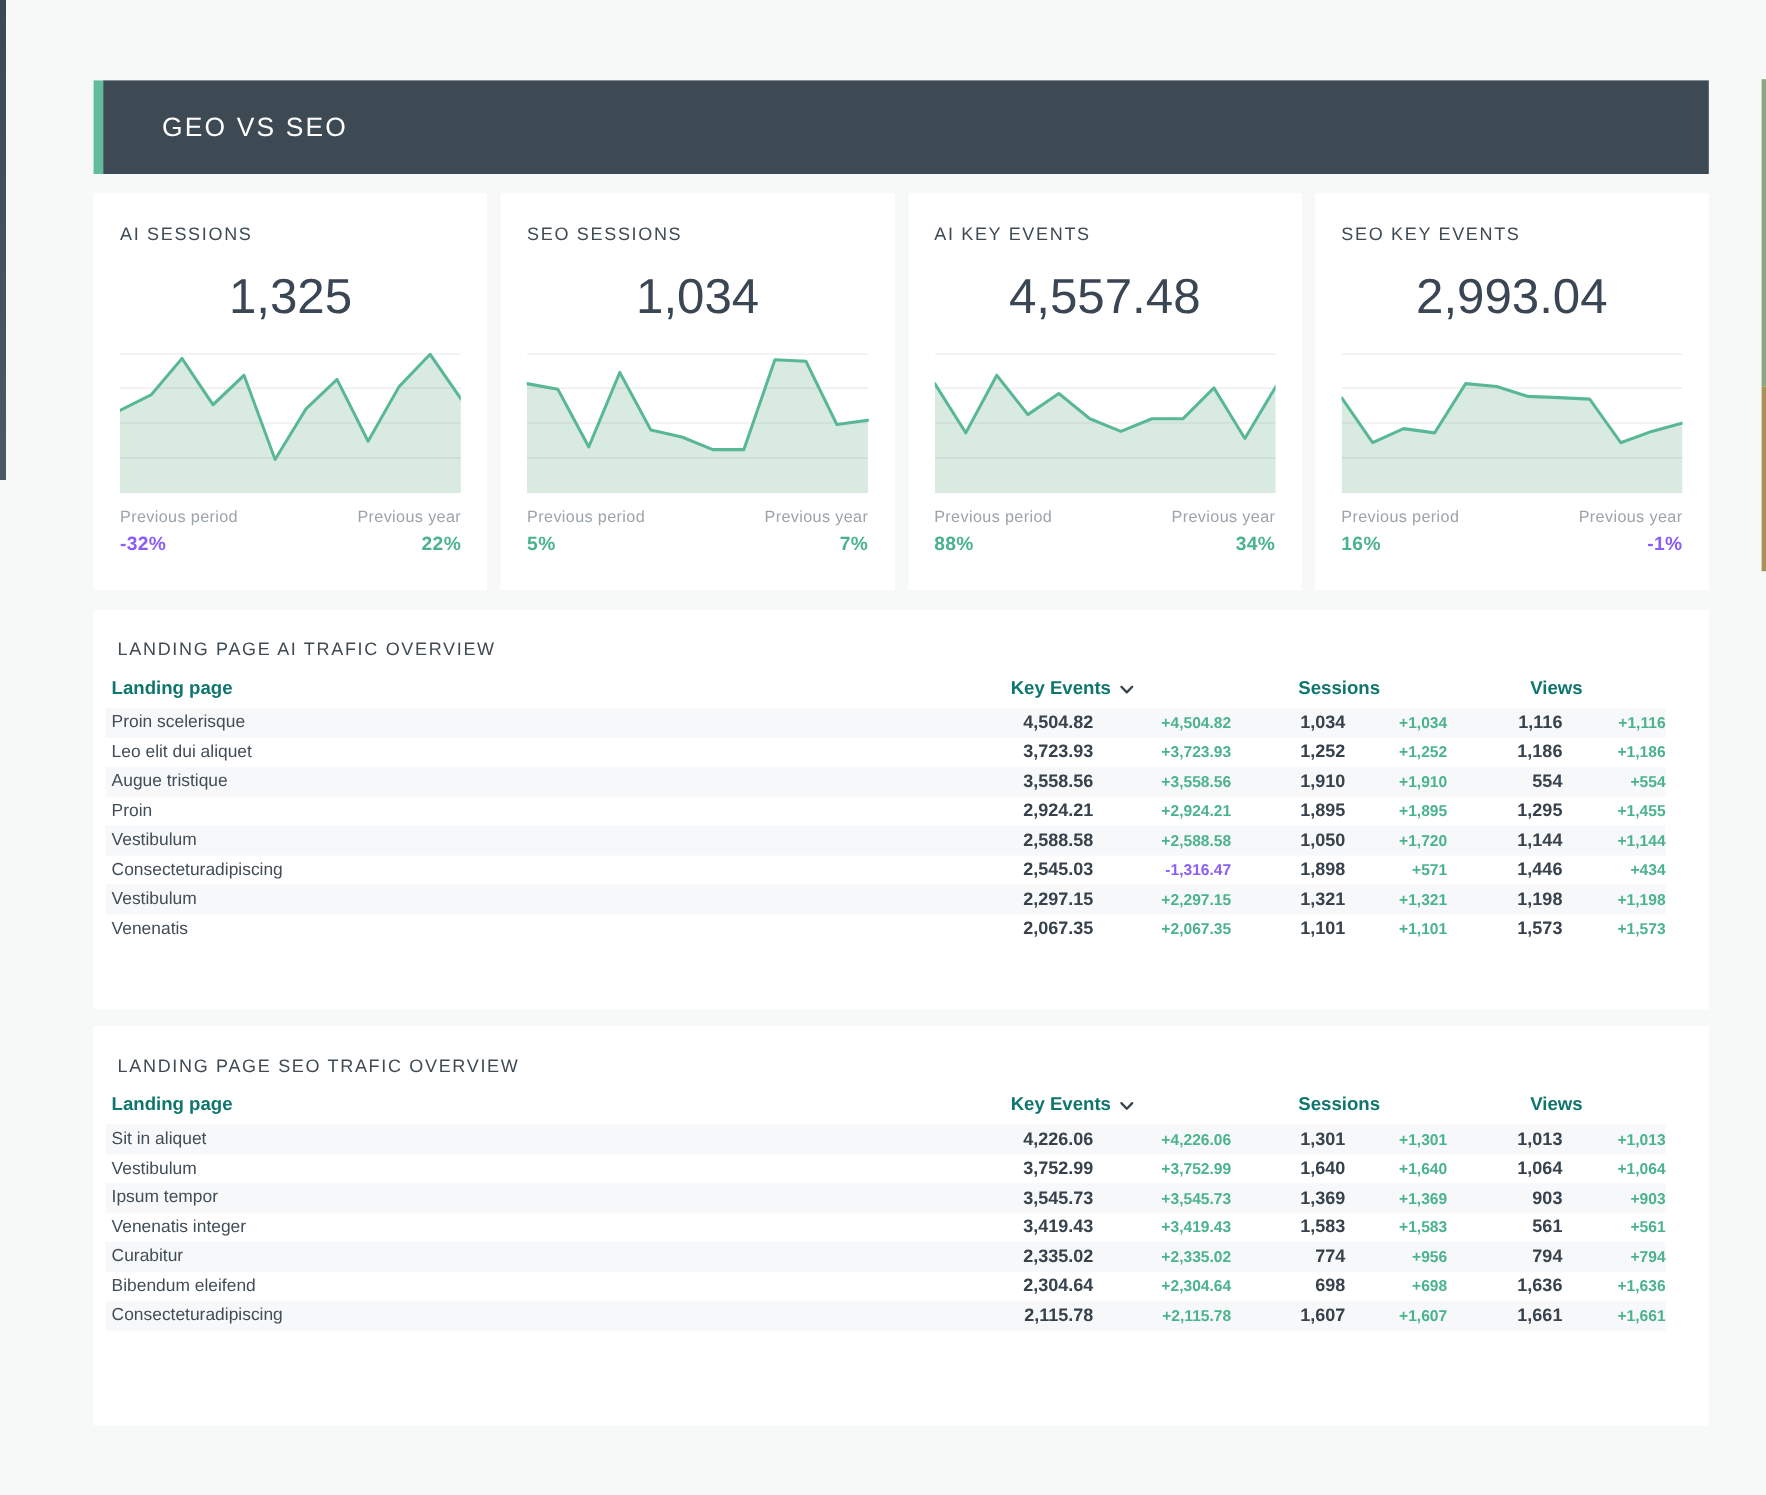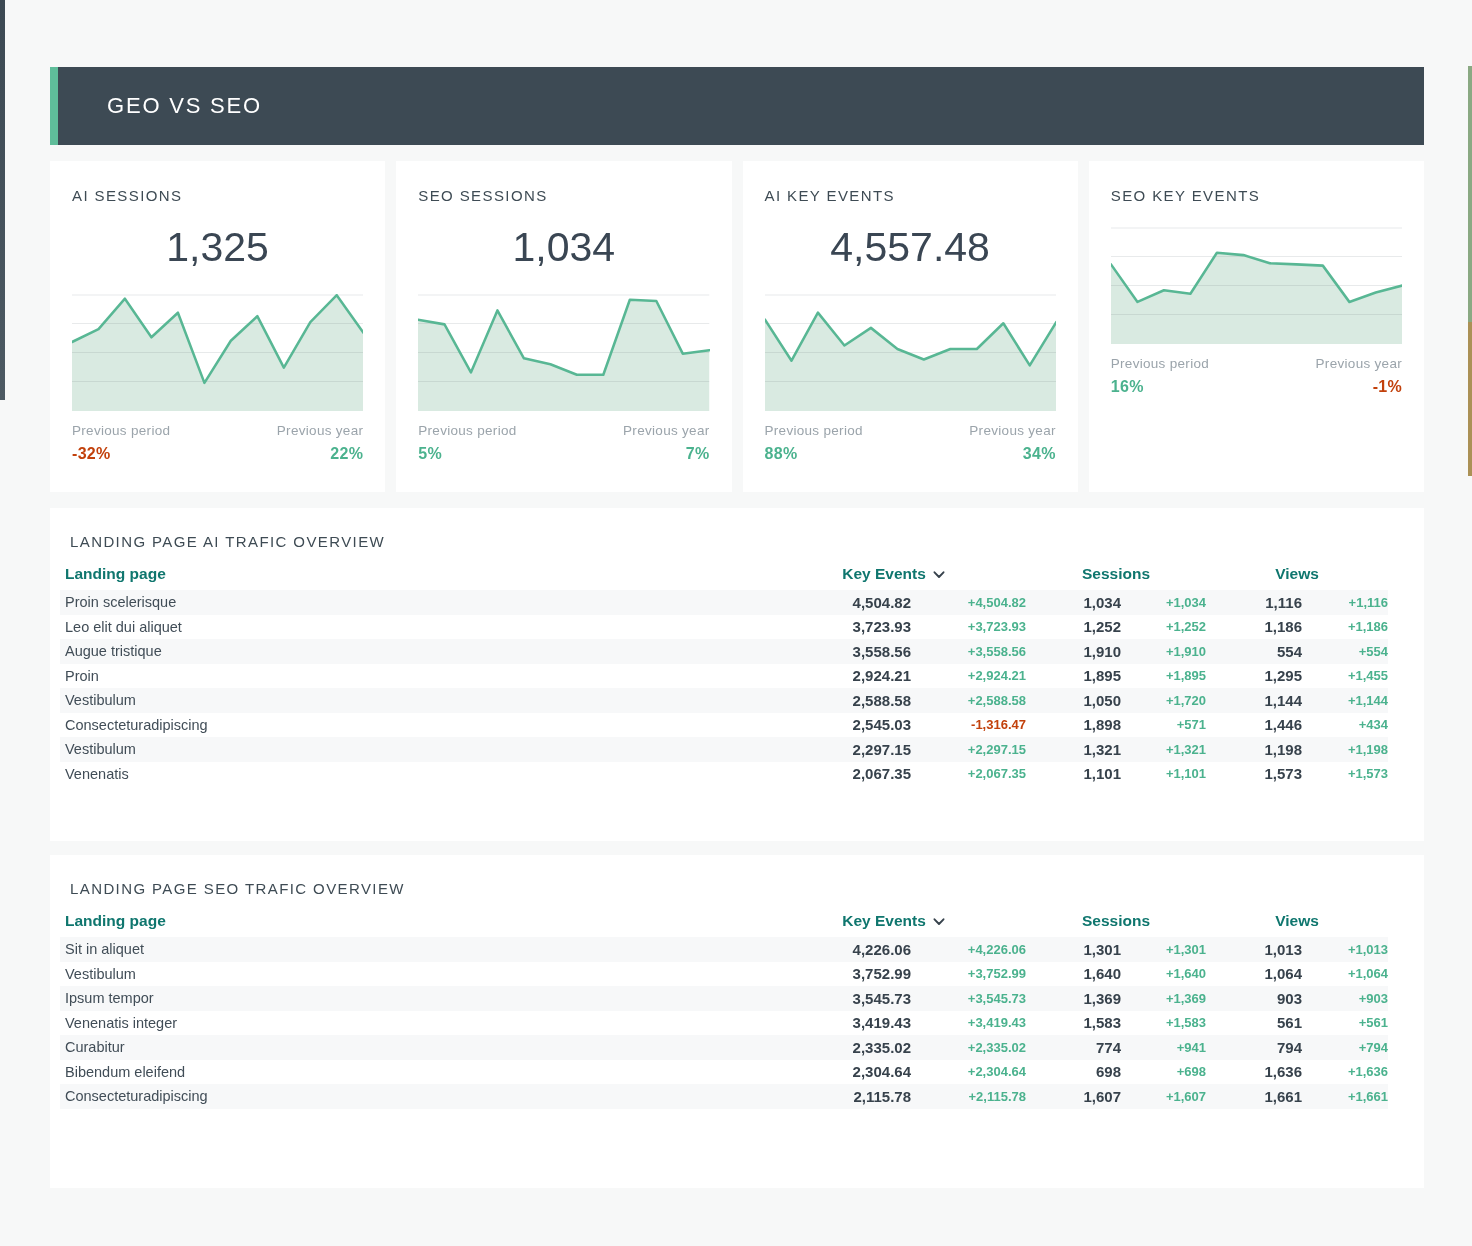--- a/index.html
+++ b/index.html
@@ -9,41 +9,41 @@
     font-family:"Liberation Sans","DejaVu Sans",sans-serif;
     -webkit-font-smoothing:antialiased;
   }
   
   .left-strip{position:absolute;top:0;left:0;width:5px;height:400px;
     background:linear-gradient(180deg,#3c4953,#4d5a63);}
   .edge{position:absolute;right:0;width:4px;}
   .edge.g{top:66px;height:256px;background:#8aa983;}
   .edge.o{top:322px;height:154px;background:#ab9156;}
 
-  .page{box-sizing:border-box;padding:67px 48px 0 50px;}
+  .page{box-sizing:border-box;padding:67px 48px 0 78px;}
 
   
   .report-header{display:flex;height:78px;}
   .accent{width:8px;background:#5fbd9a;flex:none;}
   .hbody{flex:1;background:#3d4a54;display:flex;align-items:center;padding-left:49px;}
   .hbody h1{margin:0;color:#ffffff;font-size:22px;font-weight:400;letter-spacing:1.8px;}
 
   
   .cards{margin-top:16px;display:grid;grid-template-columns:repeat(4,1fr);gap:11px;}
   .card{background:#fff;height:331px;box-sizing:border-box;padding:26px 22px 0;}
   .card-title{font-size:15px;letter-spacing:1.4px;color:#3e4b54;}
   .card-value{text-align:center;font-size:41px;color:#3a4653;margin-top:20px;}
   .spark{display:block;width:100%;height:117px;margin-top:23px;}
   .card-foot{display:flex;justify-content:space-between;align-items:flex-end;margin-top:12px;}
   .foot-col{display:flex;flex-direction:column;gap:7px;}
   .foot-col.right{text-align:right;}
   .foot-label{font-size:13.5px;color:#9ba4ab;letter-spacing:.3px;}
   .foot-value{font-size:16px;font-weight:bold;letter-spacing:.3px;}
   .positive{color:#4bb28e;}
-  .negative{color:#c2410c;}
+  .negative{color:#8b5cf6;}
 
   
   .table-card{background:#fff;margin-top:16px;box-sizing:border-box;height:333px;
     padding:25px 36px 0 10px;}
   .table-card.second{margin-top:14px;}
   .table-title{font-size:15px;letter-spacing:1.4px;color:#3e4b54;padding-left:10px;margin-bottom:13px;}
   .trow{display:grid;grid-template-columns:1fr 150px 115px 95px 85px 96px 86px;align-items:center;}
   .thead{padding:2px 0 7px;font-weight:bold;color:#0f766e;font-size:15.5px;}
   .th-name{padding-left:5px;cursor:pointer;}
   .th-ke{grid-column:2/4;display:flex;align-items:center;justify-content:center;gap:7px;cursor:pointer;}
@@ -137,20 +137,21 @@
       </div>
       <div class="foot-col right">
         <span class="foot-label fl-py">Previous year</span>
         <span class="foot-value fv-py positive">34%</span>
       </div>
     </div>
   </div>
 
   <div class="card">
     <div class="card-title">SEO KEY EVENTS</div>
+    <div class="card-value">2,993.04</div>
     <svg class="spark" viewBox="0 0 300 117" preserveAspectRatio="none" xmlns="http://www.w3.org/2000/svg">
           <polygon points="0.0,37.4 27.3,74.9 54.5,63.2 81.8,66.7 109.1,25.7 136.4,28.1 163.6,36.3 190.9,37.4 218.2,38.6 245.5,74.9 272.7,65.5 300.0,58.5 300,117 0,117" fill="#d9eae1"></polygon>
           <line x1="0" x2="300" y1="1" y2="1" stroke="rgba(110,120,126,0.16)" stroke-width="1"></line>
           <line x1="0" x2="300" y1="29.5" y2="29.5" stroke="rgba(110,120,126,0.16)" stroke-width="1"></line>
           <line x1="0" x2="300" y1="58.5" y2="58.5" stroke="rgba(110,120,126,0.16)" stroke-width="1"></line>
           <line x1="0" x2="300" y1="87.5" y2="87.5" stroke="rgba(110,120,126,0.16)" stroke-width="1"></line>
           <polyline points="0.0,37.4 27.3,74.9 54.5,63.2 81.8,66.7 109.1,25.7 136.4,28.1 163.6,36.3 190.9,37.4 218.2,38.6 245.5,74.9 272.7,65.5 300.0,58.5" fill="none" stroke="#58b794" stroke-width="2.6" stroke-linejoin="round" stroke-linecap="round"></polyline>
         </svg>
     <div class="card-foot">
       <div class="foot-col left">
@@ -315,21 +316,21 @@
     <div class="cell val v-val">561</div>
     <div class="cell delta v-delta positive">+561</div>
   </div>
 
 
   <div class="trow data">
     <div class="cell name">Curabitur</div>
     <div class="cell val ke-val">2,335.02</div>
     <div class="cell delta ke-delta positive">+2,335.02</div>
     <div class="cell val s-val">774</div>
-    <div class="cell delta s-delta positive">+941</div>
+    <div class="cell delta s-delta positive">+956</div>
     <div class="cell val v-val">794</div>
     <div class="cell delta v-delta positive">+794</div>
   </div>
 
   <div class="trow data">
     <div class="cell name">Bibendum eleifend</div>
     <div class="cell val ke-val">2,304.64</div>
     <div class="cell delta ke-delta positive">+2,304.64</div>
     <div class="cell val s-val">698</div>
     <div class="cell delta s-delta positive">+698</div>

